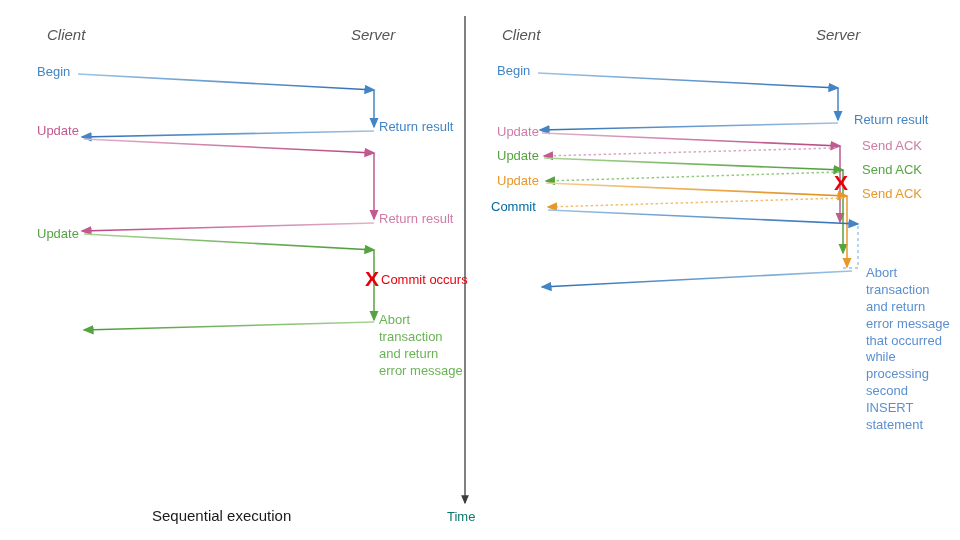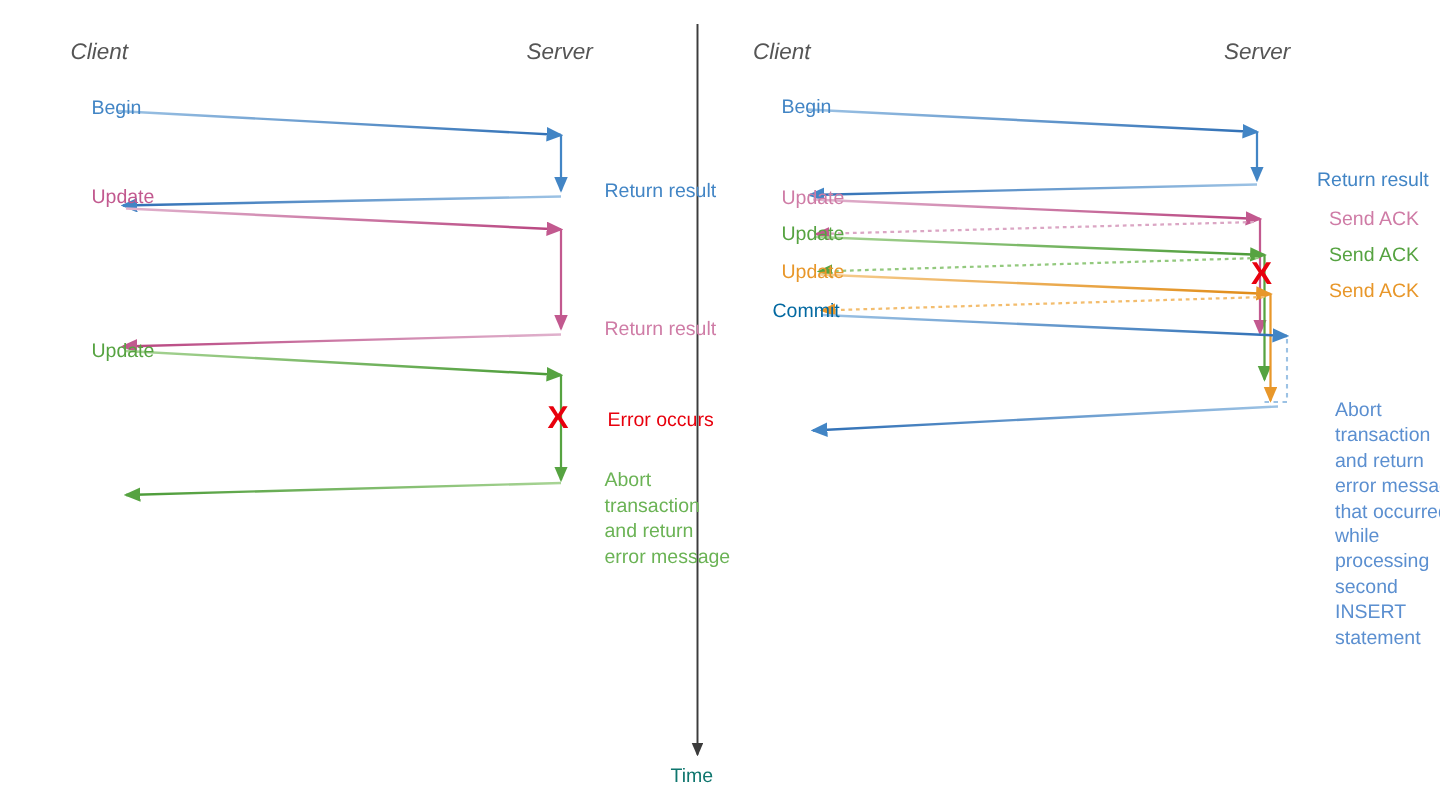--- a/index.html
+++ b/index.html
@@ -2,21 +2,21 @@
 <html><head>
 <meta charset="utf-8">
 <style>
   html,body{margin:0;padding:0;background:#ffffff;}
   body{width:960px;height:540px;overflow:hidden;
        font-family:"Liberation Sans","DejaVu Sans",sans-serif;}
   #stage{position:relative;width:960px;height:460px;background:#fff;}
   svg{position:absolute;left:0;top:0;width:960px;height:540px;}
   .lbl{position:absolute;white-space:pre;line-height:1.18;}
   .actor{font-style:italic;font-size:15px;color:#555555;}
-  .msg{font-size:13px;margin-left:24px;}
+  .msg{font-size:13px;}
   .caption{font-size:15px;color:#1a1a1a;}
   .timelbl{font-size:13px;color:#0f766e;}
   .xmark{position:absolute;font-size:21px;font-weight:bold;color:#e8000d;
          font-family:"Liberation Sans",sans-serif;line-height:1;}
   .multi{line-height:1.30;}
 </style>
 </head>
 <body>
 
 <div id="stage">
@@ -126,27 +126,28 @@
   <div class="lbl actor" style="left:351px;top:26px;">Server</div>
 
   <div class="lbl msg" style="left:37px;top:64px;color:#4285c5;">Begin</div>
   <div class="lbl msg" style="left:37px;top:123px;color:#c2598f;">Update</div>
   <div class="lbl msg" style="left:37px;top:226px;color:#56a341;">Update</div>
 
   <div class="lbl msg" style="left:379px;top:119px;color:#4285c5;">Return result</div>
   <div class="lbl msg" style="left:379px;top:211px;color:#cf7ca6;">Return result</div>
 
   <div class="xmark" style="left:365px;top:268px;">X</div>
-  <div class="lbl msg" style="left:381px;top:272px;color:#e8000d;">Error occurs</div>
+  <div class="lbl msg" style="left:381px;top:272px;color:#e8000d;">Commit occurs</div>
 
   <div class="lbl msg multi" style="left:379px;top:312px;color:#6bb355;">Abort
 transaction
 and return
 error message</div>
 
+  <div class="lbl caption" style="left:152px;top:507px;">Sequential execution</div>
 
   <div class="lbl timelbl" style="left:447px;top:509px;">Time</div>
 
   <div class="lbl actor" style="left:502px;top:26px;">Client</div>
   <div class="lbl actor" style="left:816px;top:26px;">Server</div>
 
   <div class="lbl msg" style="left:497px;top:63px;color:#4285c5;">Begin</div>
   <div class="lbl msg" style="left:497px;top:124px;color:#cf7ca6;">Update</div>
   <div class="lbl msg" style="left:497px;top:148px;color:#56a341;">Update</div>
   <div class="lbl msg" style="left:497px;top:173px;color:#e8972a;">Update</div>

